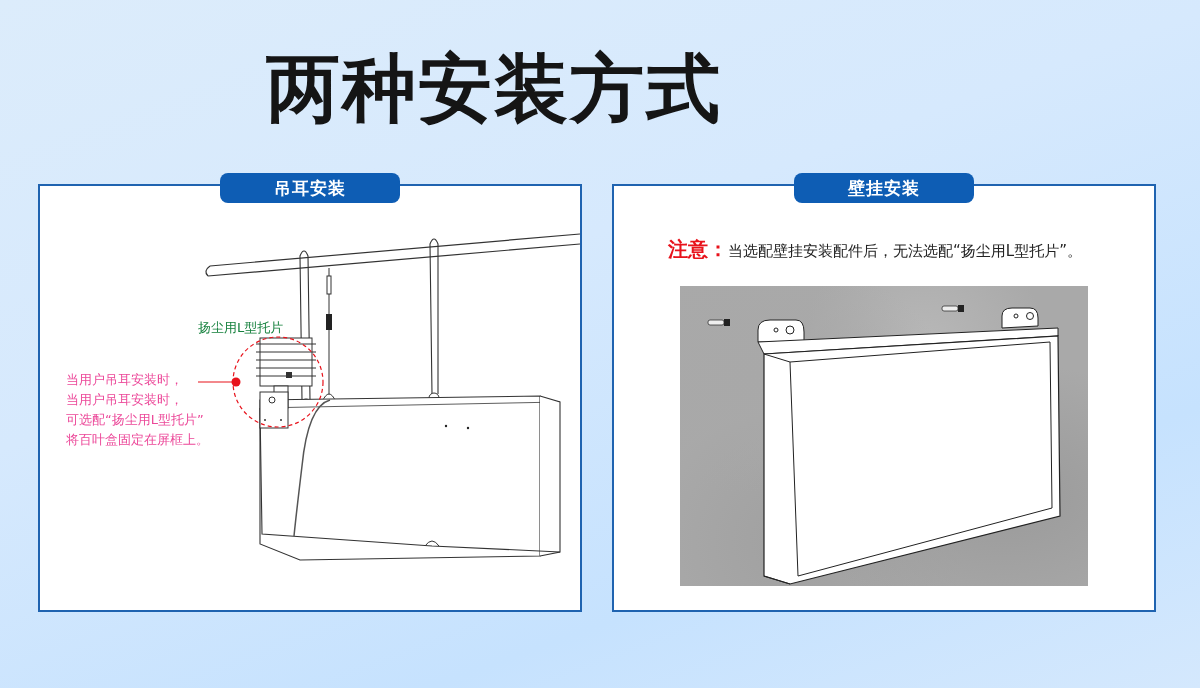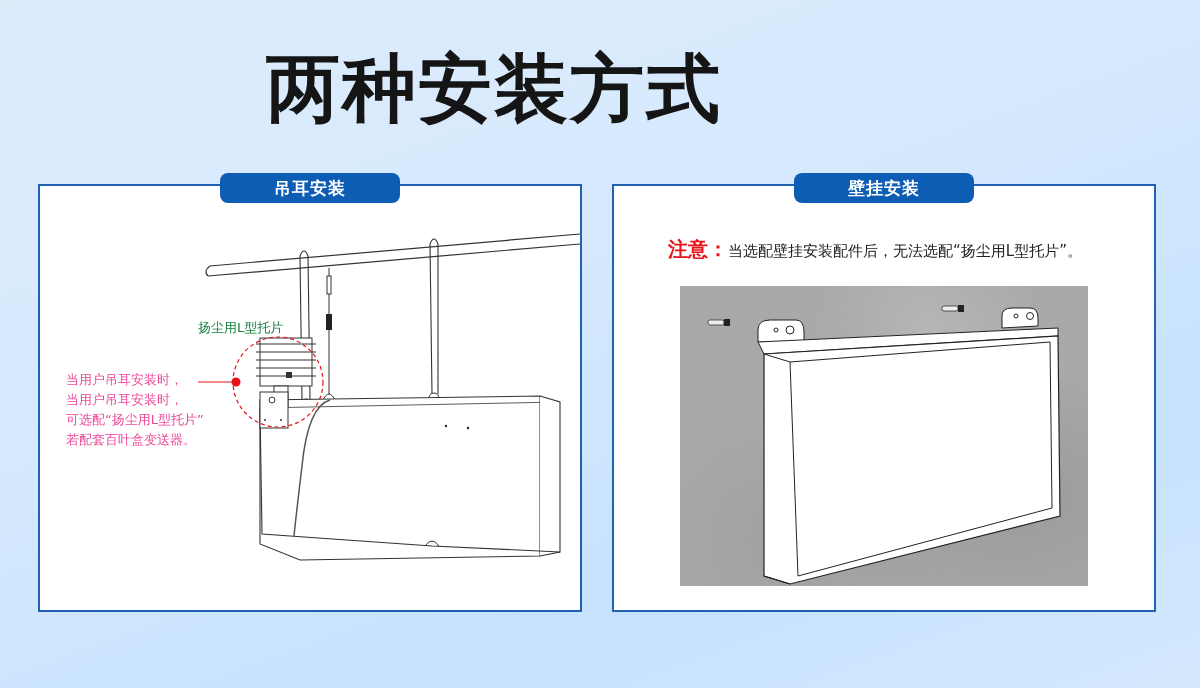--- a/index.html
+++ b/index.html
@@ -100,21 +100,21 @@
 
     <line x1="158" y1="196" x2="195" y2="196" stroke="#e8121b" stroke-width="1.2"></line>
     <circle cx="196" cy="196" r="4.5" fill="#e8121b"></circle>
   </svg>
 
   <div class="red-label">扬尘用L型托片</div>
   <div class="desc">
     <div>当用户吊耳安装时，</div>
     <div>当用户吊耳安装时，</div>
     <div>可选配“扬尘用L型托片”</div>
-    <div>若配套百叶盒变送器。</div>
+    <div>将百叶盒固定在屏框上。</div>
   </div>
 </div>
 
 <div class="panel right">
   <div class="pill">壁挂安装</div>
 
   <div class="note">
     <span class="label">注意：</span><span>当选配壁挂安装配件后，无法选配“扬尘用L型托片”。</span>
   </div>
 

